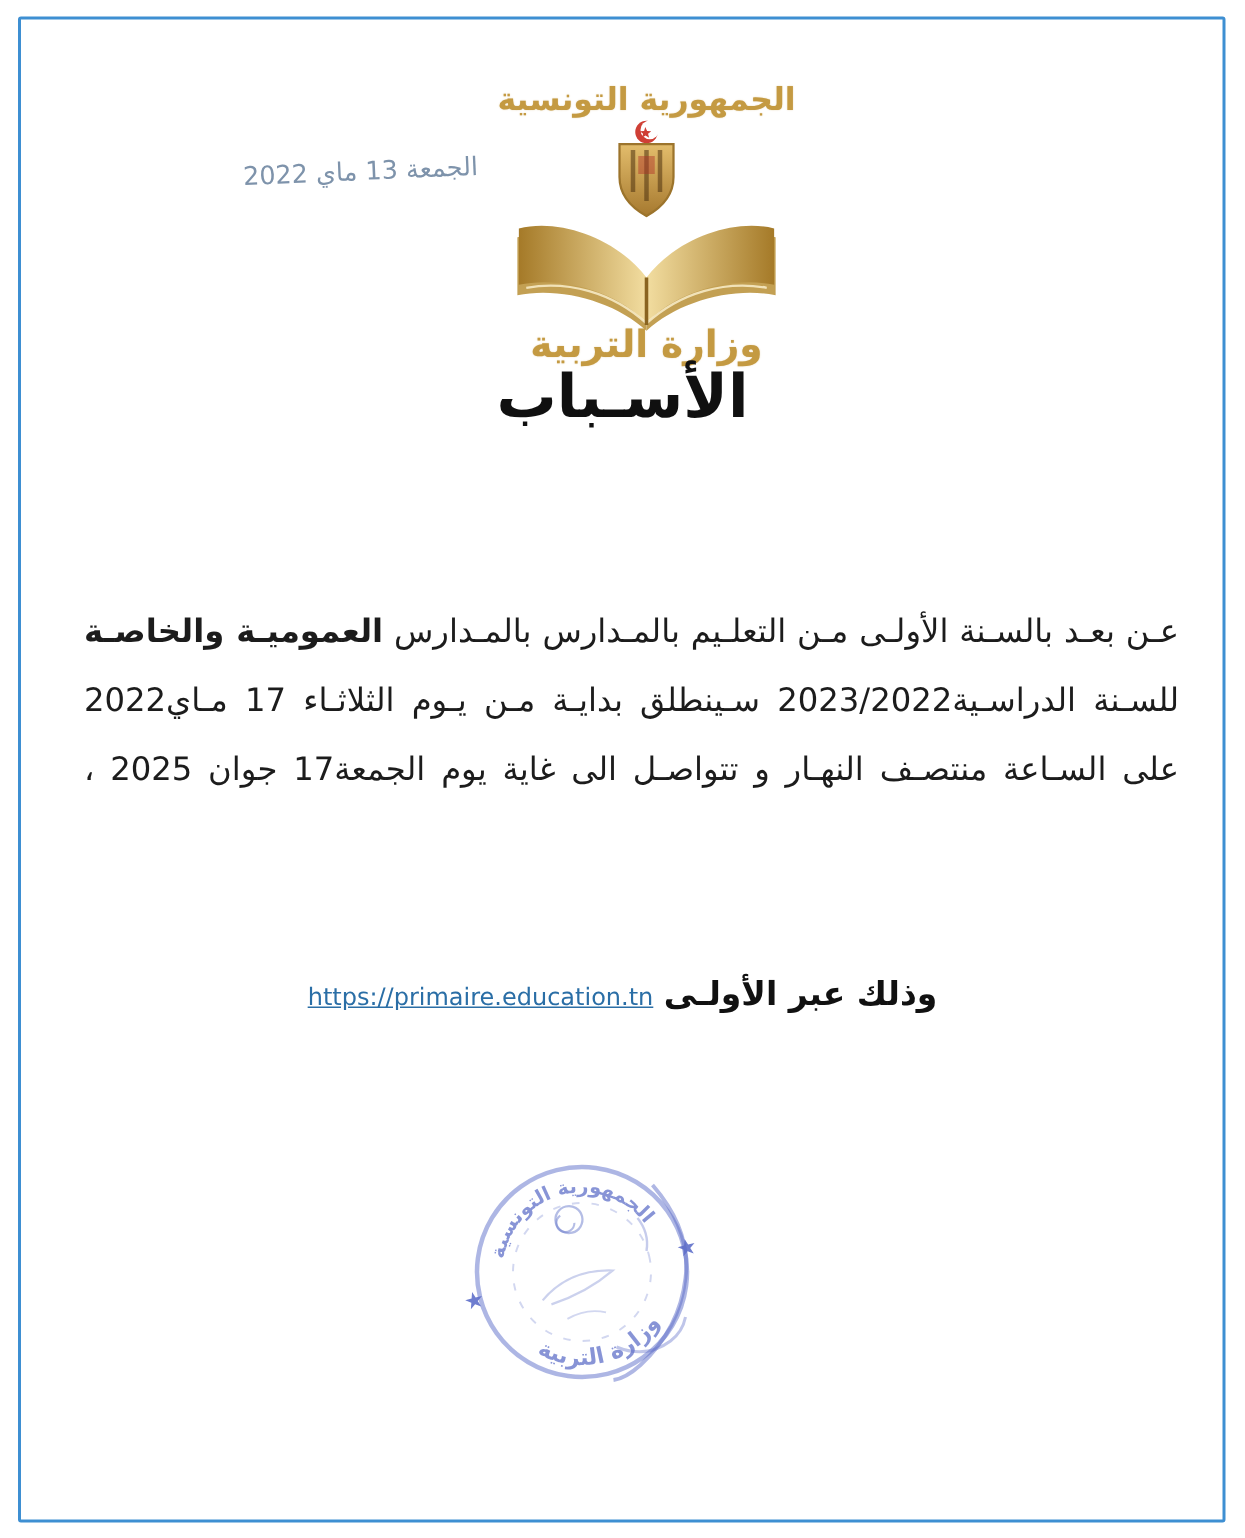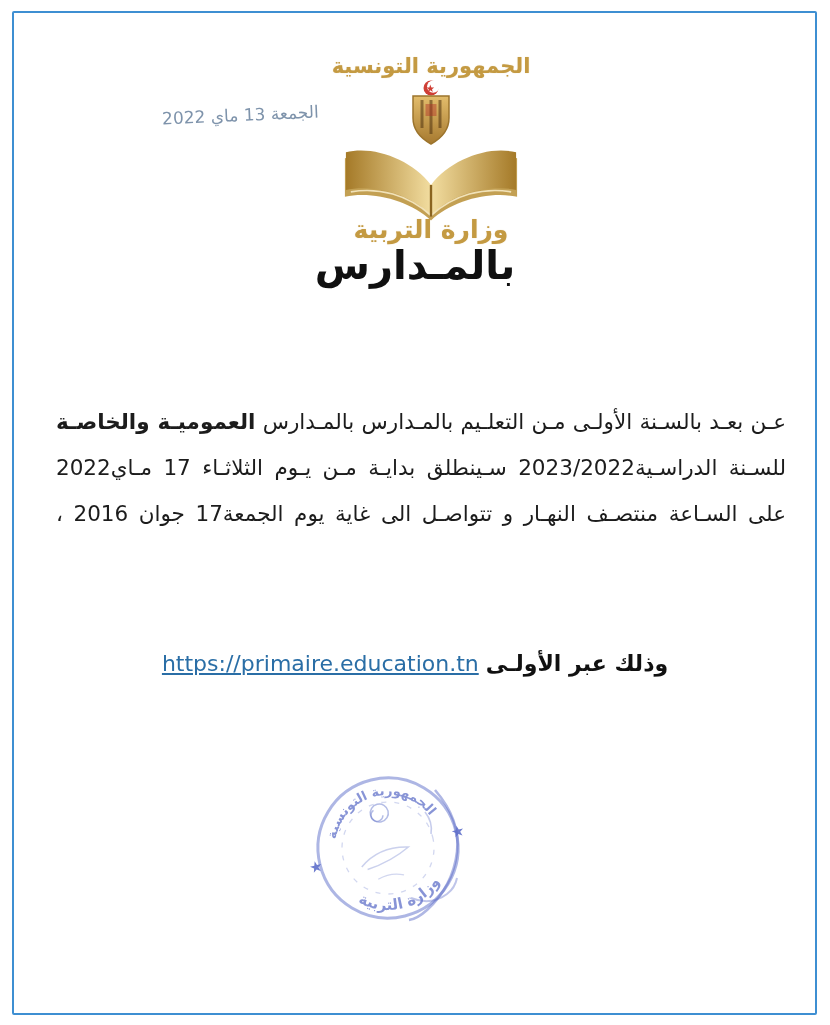--- a/index.html
+++ b/index.html
@@ -40,21 +40,21 @@
     margin:0;height:46px;line-height:46px;font-size:21.5px;
     text-align:justify;text-align-last:justify;-moz-text-align-last:justify;
   }
   .line.first{padding-right:10px;padding-left:16px;}
   .hl{font-weight:bold;margin-top:18px;}
   .website{
     position:absolute;top:651px;left:0;width:100%;text-align:center;direction:rtl;
     font-size:22px;color:#111;
   }
   .web-label{font-weight:bold;}
-  .web-link{color:#2a6ea6;text-decoration:underline;font-size:22px;}
+  .web-link{color:#2a6ea6;text-decoration:underline;font-size:16px;}
   .stamp{position:absolute;left:283px;top:748px;width:230px;height:210px;opacity:.85;}
 </style>
 </head>
 <body>
 
 <div class="page">
   <div class="frame"></div>
 
   <div class="date">الجمعة 13 ماي 2022</div>
 
@@ -92,26 +92,26 @@
       <path d="M95,48 C75,22 37,8 9,15 L9,53 C37,47 75,57 95,79 Z" fill="url(#gL)"></path>
       <path d="M95,48 C115,22 153,8 181,15 L181,53 C153,47 115,57 95,79 Z" fill="url(#gR)"></path>
       <path d="M95,79 C72,58 42,50 14,55" stroke="#fdf3d2" stroke-width="1.6" fill="none" opacity="0.8"></path>
       <path d="M95,79 C118,58 148,50 176,55" stroke="#fdf3d2" stroke-width="1.6" fill="none" opacity="0.8"></path>
       <path d="M95,48 L95,80" stroke="#8a6420" stroke-width="2.4"></path>
     </svg>
 
     <div class="logo-ministry">وزارة التربية</div>
   </div>
 
-  <h1 class="title">بالمـدارس</h1>
+  <h1 class="title">الأسـباب</h1>
 
   <div class="body-text">
     <p class="line"><span>عـن بعـد بالسـنة الأولـى مـن التعلـيم بالمـدارس بالمـدارس</span> <span class="hl">العموميـة والخاصـة</span></p>
     <p class="line">للسـنة الدراسـية2023/2022 سـينطلق بدايـة مـن يـوم الثلاثـاء 17 مـاي2022</p>
-    <p class="line">على السـاعة منتصـف النهـار و تتواصـل الى غاية يوم الجمعة17 جوان 2016 ،</p>
+    <p class="line">على السـاعة منتصـف النهـار و تتواصـل الى غاية يوم الجمعة17 جوان 2025 ،</p>
   </div>
 
   <div class="website">
     <span class="web-label">وذلك عبر الأولـى</span>
     <a class="web-link" href="#" title="https://primaire.education.tn">https://primaire.education.tn</a>
   </div>
 
   <div class="stamp">
     <svg width="230" height="210" viewBox="0 0 230 210">
       <g transform="rotate(-14 105 100)">

